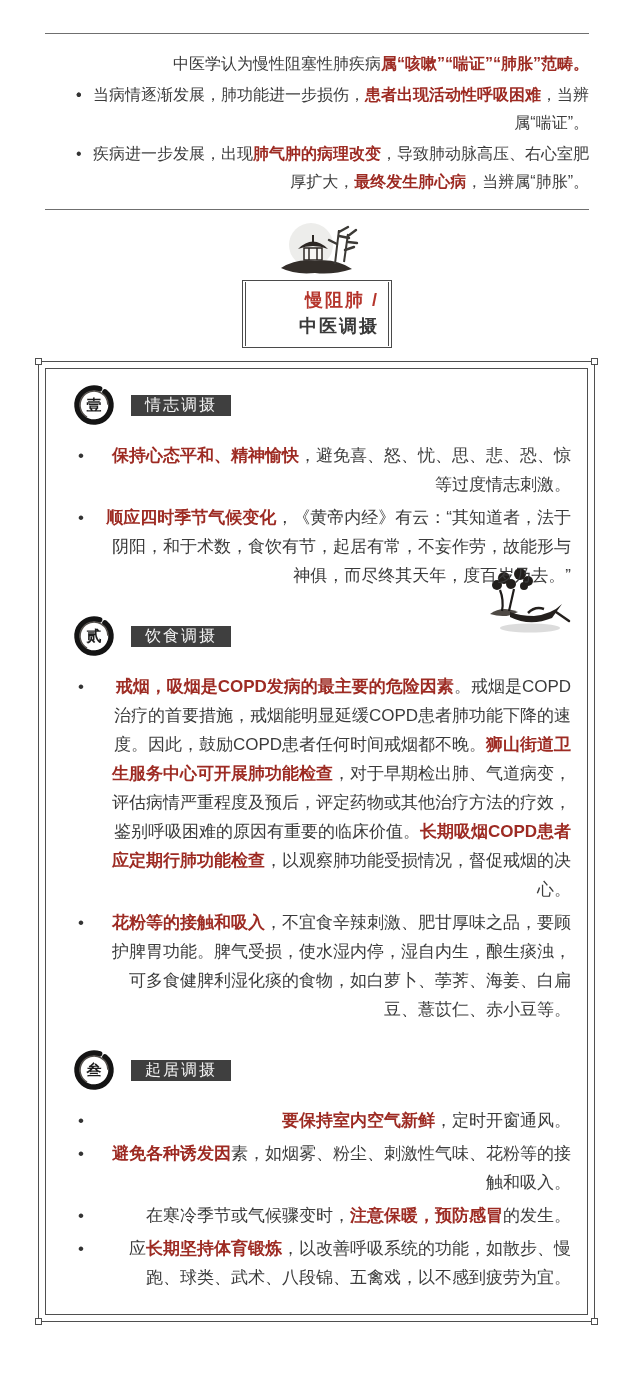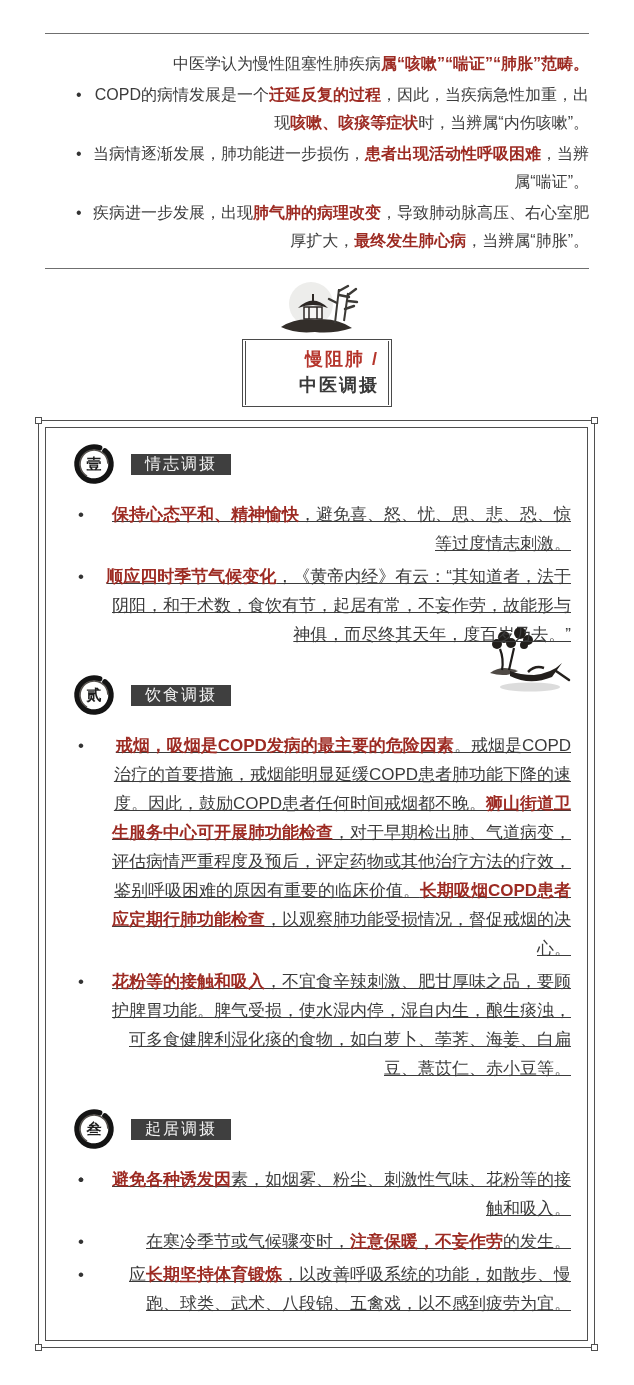--- a/index.html
+++ b/index.html
@@ -44,36 +44,36 @@
   .sec-head { display:flex; align-items:center; gap:13px; margin:22px 0 12px; }
   .sec-first .sec-head { margin-top:8px; }
 
   .enso { position:relative; width:48px; height:48px; flex:0 0 auto; }
   .enso svg { position:absolute; inset:0; }
   .enso-char { position:absolute; inset:0; display:flex; align-items:center; justify-content:center; font-size:15px; font-weight:700; color:#1d1d1d; }
 
   .badge { display:inline-block; background:var(--badge-bg,#3f3f3f); color:#f2f2f2; font-size:16px; letter-spacing:2px; padding:0 14px; }
 
   .blist { list-style:none; font-size:17px; line-height:29px; }
-  .blist li { position:relative; padding-left:29px; margin-bottom:4px;text-decoration:underline; }
+  .blist li { position:relative; padding-left:29px; margin-bottom:4px; }
   .blist .dot { position:absolute; left:8px; top:0; }
 
   .boat-art { position:absolute; top:200px; right:20px; z-index:0; }
 </style>
 </head>
 <body>
 
 <div class="page">
 
   <hr class="rule rule-top">
 
   <div class="intro">
     <p class="lead"><span class="run-dark">中医学认为慢性阻塞性肺疾病</span><span class="run-red">属“咳嗽”“喘证”“肺胀”范畴。</span></p>
     <ul>
-      <li><span class="dot"></span><span><span class="run-dark">COPD的病情发展是一个</span><span class="run-red">迁延反复的过程</span><span class="run-dark">，因此，当疾病急性加重，出现</span><span class="run-red">咳嗽、咳痰等症状</span><span class="run-dark">时，当辨属“内伤咳嗽”。</span></span></li>
+      <li><span class="dot"></span></li>
       <li><span class="dot"></span><span><span class="run-dark">当病情逐渐发展，肺功能进一步损伤，</span><span class="run-red">患者出现活动性呼吸困难</span><span class="run-dark">，当辨属“喘证”。</span></span></li>
       <li><span class="dot"></span><span><span class="run-dark">疾病进一步发展，出现</span><span class="run-red">肺气肿的病理改变</span><span class="run-dark">，导致肺动脉高压、右心室肥厚扩大，</span><span class="run-red">最终发生肺心病</span><span class="run-dark">，当辨属“肺胀”。</span></span></li>
     </ul>
   </div>
 
   <hr class="rule rule-mid">
 
   <div class="pavilion-wrap">
     <svg width="96" height="60" viewBox="0 0 96 60">
       <circle cx="42" cy="27" r="22" fill="#ededeb"></circle>
@@ -160,23 +160,23 @@
           <div class="enso">
             <svg viewBox="0 0 48 48">
               <circle cx="24" cy="24" r="17" fill="none" stroke="#141414" stroke-width="5.5" stroke-linecap="round" stroke-dasharray="100 8" transform="rotate(-50 24 24)"></circle>
               <circle cx="24" cy="24" r="14" fill="none" stroke="#55514d" stroke-width="1.6" stroke-dasharray="58 30" transform="rotate(120 24 24)"></circle>
             </svg>
             <span class="enso-char">叁</span>
           </div>
           <span class="badge">起居调摄</span>
         </div>
         <ul class="blist">
-          <li><span class="dot"></span></li>
+          <li><span class="dot"></span><span><span class="run-red">要保持室内空气新鲜</span><span class="run-dark">，定时开窗通风。</span></span></li>
           <li><span class="dot"></span><span><span class="run-red">避免各种诱发因</span><span class="run-dark">素，如烟雾、粉尘、刺激性气味、花粉等的接触和吸入。</span></span></li>
-          <li><span class="dot"></span><span><span class="run-dark">在寒冷季节或气候骤变时，</span><span class="run-red">注意保暖，不妄作劳</span><span class="run-dark">的发生。</span></span></li>
+          <li><span class="dot"></span><span><span class="run-dark">在寒冷季节或气候骤变时，</span><span class="run-red">注意保暖，预防感冒</span><span class="run-dark">的发生。</span></span></li>
           <li><span class="dot"></span><span><span class="run-dark">应</span><span class="run-red">长期坚持体育锻炼</span><span class="run-dark">，以改善呼吸系统的功能，如散步、慢跑、球类、武术、八段锦、五禽戏，以不感到疲劳为宜。</span></span></li>
         </ul>
       </section>
 
     </div>
   </div>
 
 </div>
 
 </body></html>

